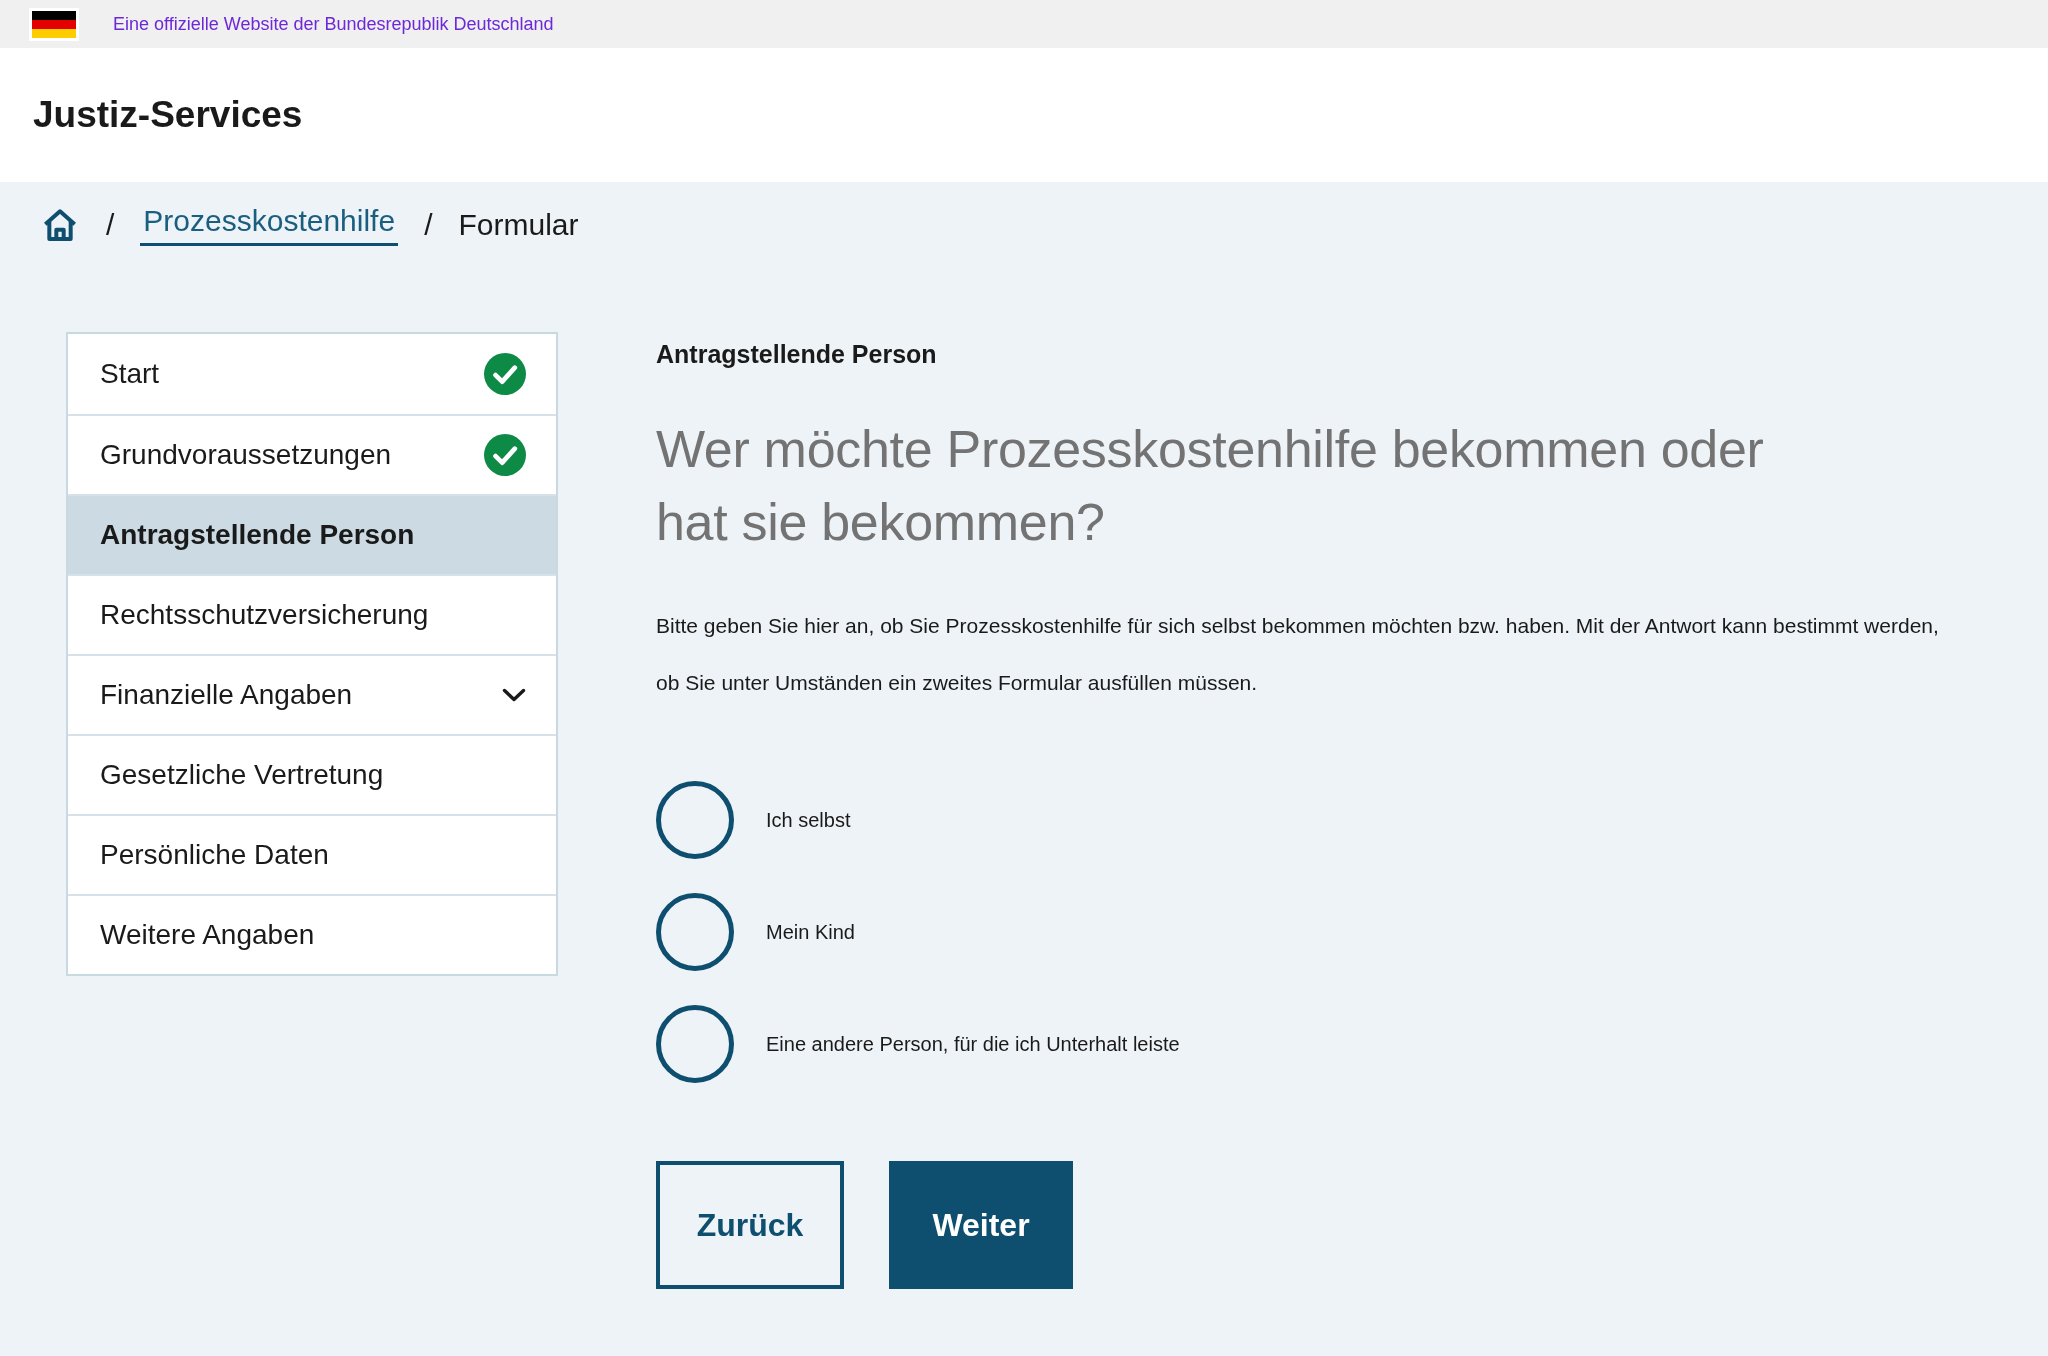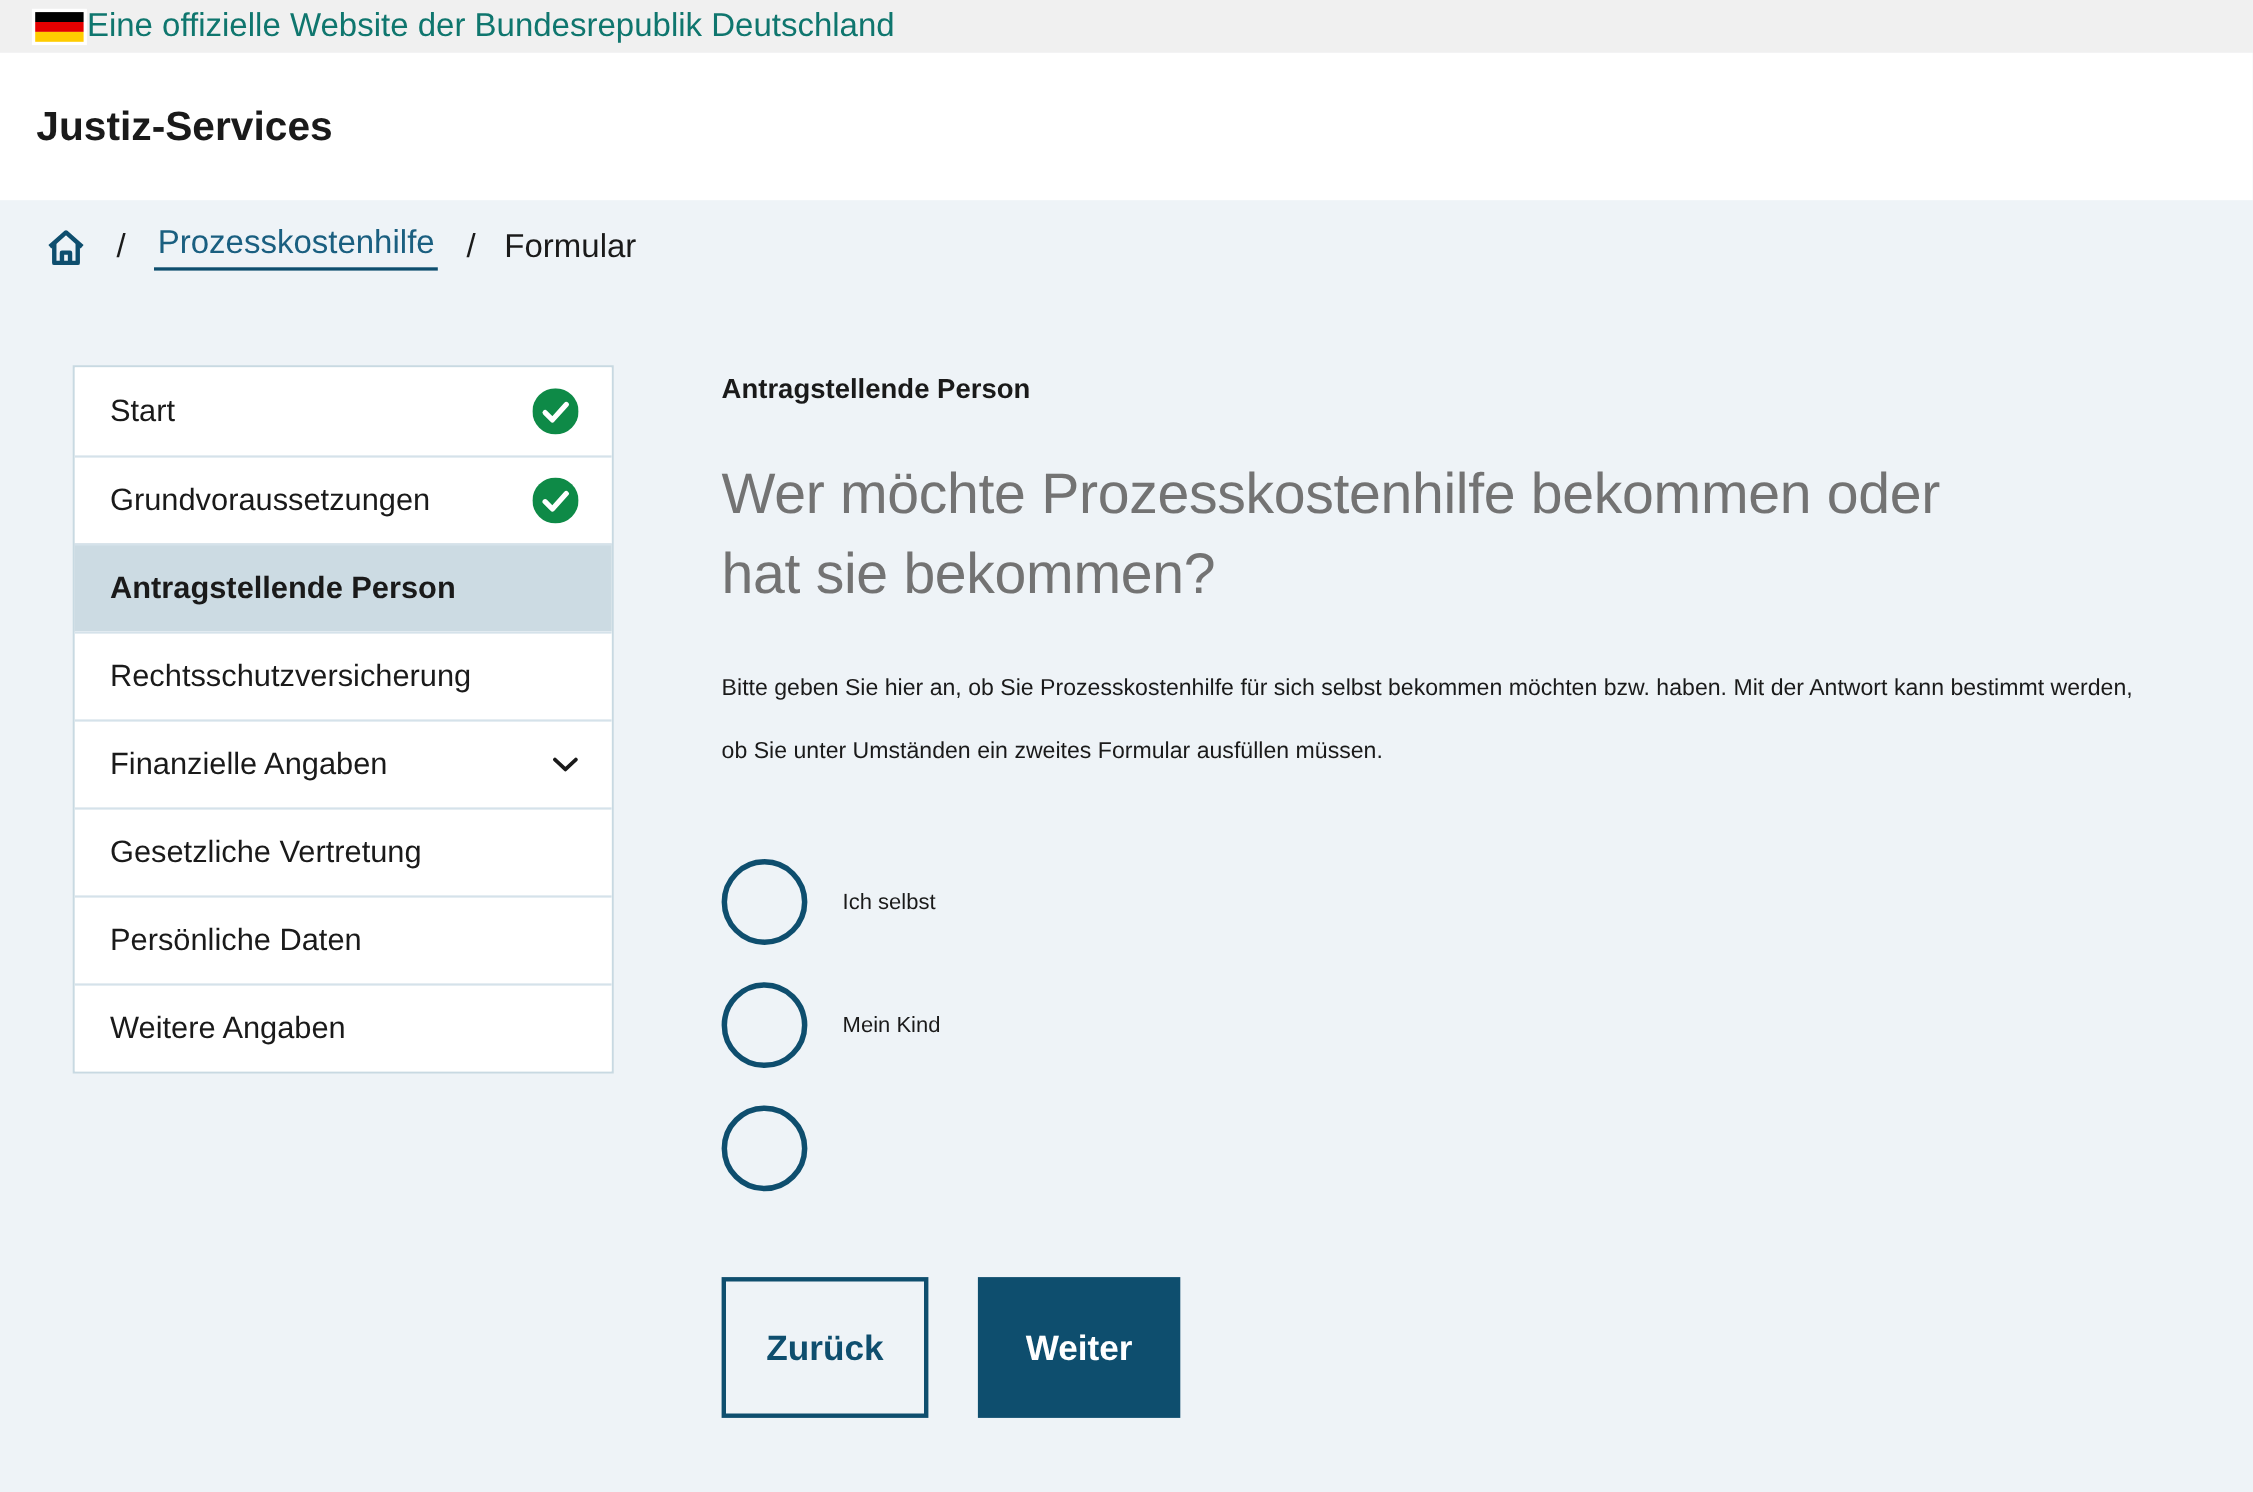--- a/index.html
+++ b/index.html
@@ -15,21 +15,21 @@
   
   .topbar {
     position:absolute; top:0; left:0; width:2048px; height:48px;
     background:#f0f0f0; display:flex; align-items:center;
   }
   .flag {
     margin-left:29px; background:#ffffff; padding:3px;
     display:flex; flex-direction:column; line-height:0;
   }
   .flag span { width:44px; height:9px; display:block; }
-  .topbar-text { font-size:30px; color:#0f766e; }
+  .topbar-text { margin-left:34px; font-size:18px; color:#6d28d9; }
 
   
   .header {
     position:absolute; top:48px; left:0; width:2048px; height:134px;
     background:#ffffff; display:flex; align-items:center;
   }
   .header-title { margin-left:33px; font-size:37px; font-weight:bold; color:#1a1a1a; }
 
   
   .breadcrumb {
@@ -202,20 +202,21 @@
       <span class="radio-label">Ich selbst</span>
     </div>
 
     <div class="radio-row">
       <span class="radio-circle"></span>
       <span class="radio-label">Mein Kind</span>
     </div>
 
     <div class="radio-row">
       <span class="radio-circle"></span>
+      <span class="radio-label">Eine andere Person, für die ich Unterhalt leiste</span>
     </div>
 
   </div>
 
   <div class="button-row">
     <button class="btn btn-back">Zurück</button>
     <button class="btn btn-next">Weiter</button>
   </div>
 
 </main>

